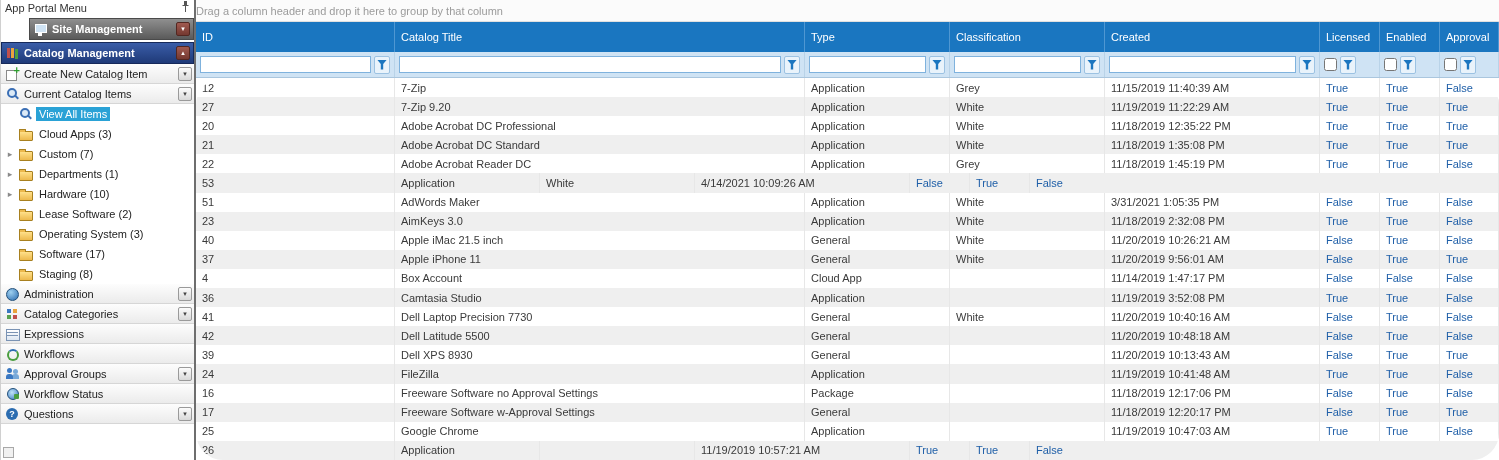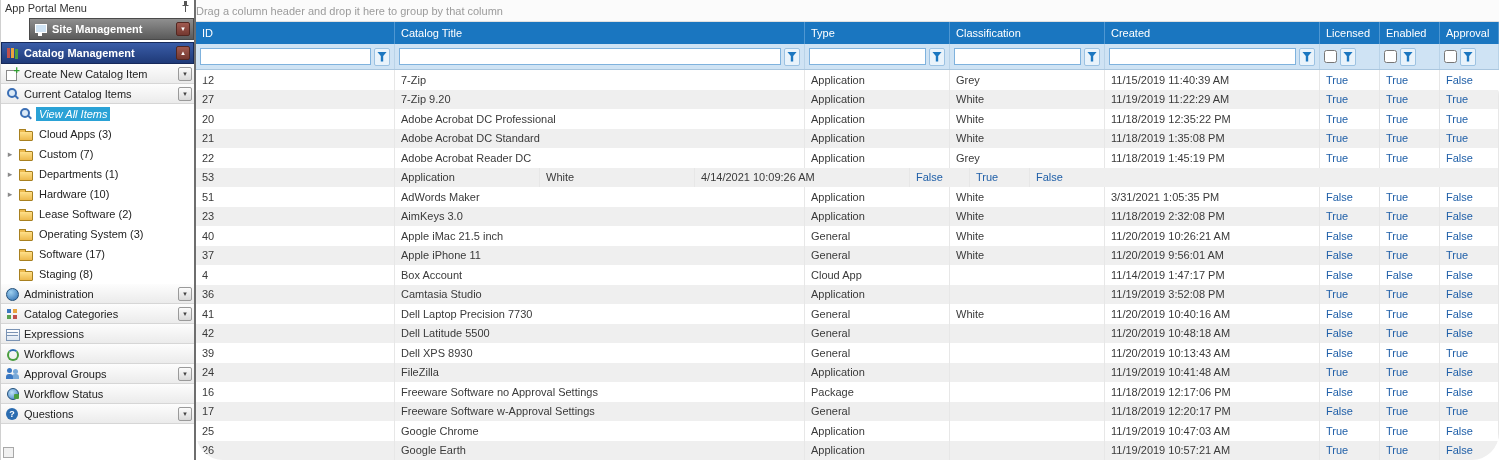--- a/index.html
+++ b/index.html
@@ -41,21 +41,21 @@
     margin-left: auto; margin-right: 2px; width: 14px; height: 14px; flex: none;
     border: 1px solid #9a9a9a; background: linear-gradient(#fcfcfc, #d9d9d9);
     color: #444; font-size: 7px; line-height: 12px; text-align: center; border-radius: 2px;
   }
   .tree-item {
     height: 20px; display: flex; align-items: center; gap: 3px; padding-left: 4px;
     background: #fff; color: #222; flex: none;
   }
   .tree-arrow { width: 10px; flex: none; color: #8a8a8a; font-size: 9px; text-align: center; }
   .tree-label { padding: 1px 3px; white-space: nowrap; }
-  .tree-label.selected { background: #2aa2d6; color: #fff; font-style: italic; }
+  .tree-label.selected { background: #2aa2d6; color: #fff; }
   .sidebar-spacer { flex: 1; position: relative; background: #fff; }
   .scroll-stub {
     position: absolute; left: 2px; bottom: 2px; width: 11px; height: 11px;
     border: 1px solid #a8a8a8; background: #f1f1f1;
   }
 
   
   .icon { width: 15px; height: 14px; position: relative; display: inline-block; flex: none; }
   .icon-folder::after { content:""; position:absolute; left:1px; top:2px; width:5px; height:2px;
     background:#edb94d; border:1px solid #a8801f; border-bottom:none; border-radius:1px 1px 0 0; }
@@ -97,21 +97,21 @@
     background:#fff; box-shadow:0 2px 0 #fff; }
   .icon-books::before { content:""; position:absolute; left:2px; top:2px; width:3px; height:10px;
     background:#c0504d; box-shadow:4px 0 0 #e8a33d, 8px 1px 0 #4a9e3f; }
 
   
   .grid { flex: 1; display: flex; flex-direction: column; min-width: 0; }
   .group-hint {
     height: 22px; line-height: 22px; flex: none; 
     color: #9b9b9b; background: #fbfbfb; border-bottom: 1px solid #e0e0e0;
   }
-  .header-row { height: 22px; flex: none; display: flex; background: #1a76c0; color: #fff; }
+  .header-row { height: 30px; flex: none; display: flex; background: #1a76c0; color: #fff; }
   .hcell {
     display: flex; align-items: center; padding: 0 6px;
     border-right: 1px solid #4f97d2; white-space: nowrap; overflow: hidden;
   }
   .filter-row {
     height: 26px; flex: none; display: flex; background: #cfe3f4;
     border-bottom: 1px solid #aac6de;
   }
   .fcell {
     display: flex; align-items: center; gap: 3px; padding: 0 4px;
@@ -520,21 +520,20 @@
           <div class="cell w1">Google Chrome</div>
           <div class="cell w2">Application</div>
           <div class="cell w3"></div>
           <div class="cell w4">11/19/2019 10:47:03 AM</div>
           <div class="cell w5 bool">True</div>
           <div class="cell w6 bool">True</div>
           <div class="cell w7 bool">False</div>
         </div>
         <div class="row">
           <div class="cell w0">26</div>
-          <div class="cell w1">Google Earth</div>
           <div class="cell w2">Application</div>
           <div class="cell w3"></div>
           <div class="cell w4">11/19/2019 10:57:21 AM</div>
           <div class="cell w5 bool">True</div>
           <div class="cell w6 bool">True</div>
           <div class="cell w7 bool">False</div>
         </div>
       </div>
   </main>
 

